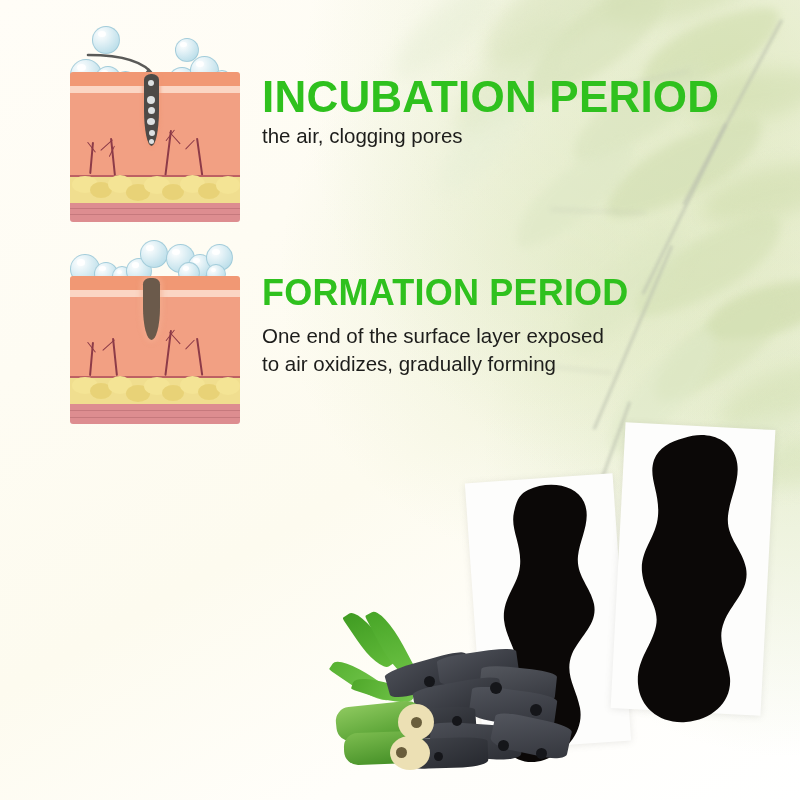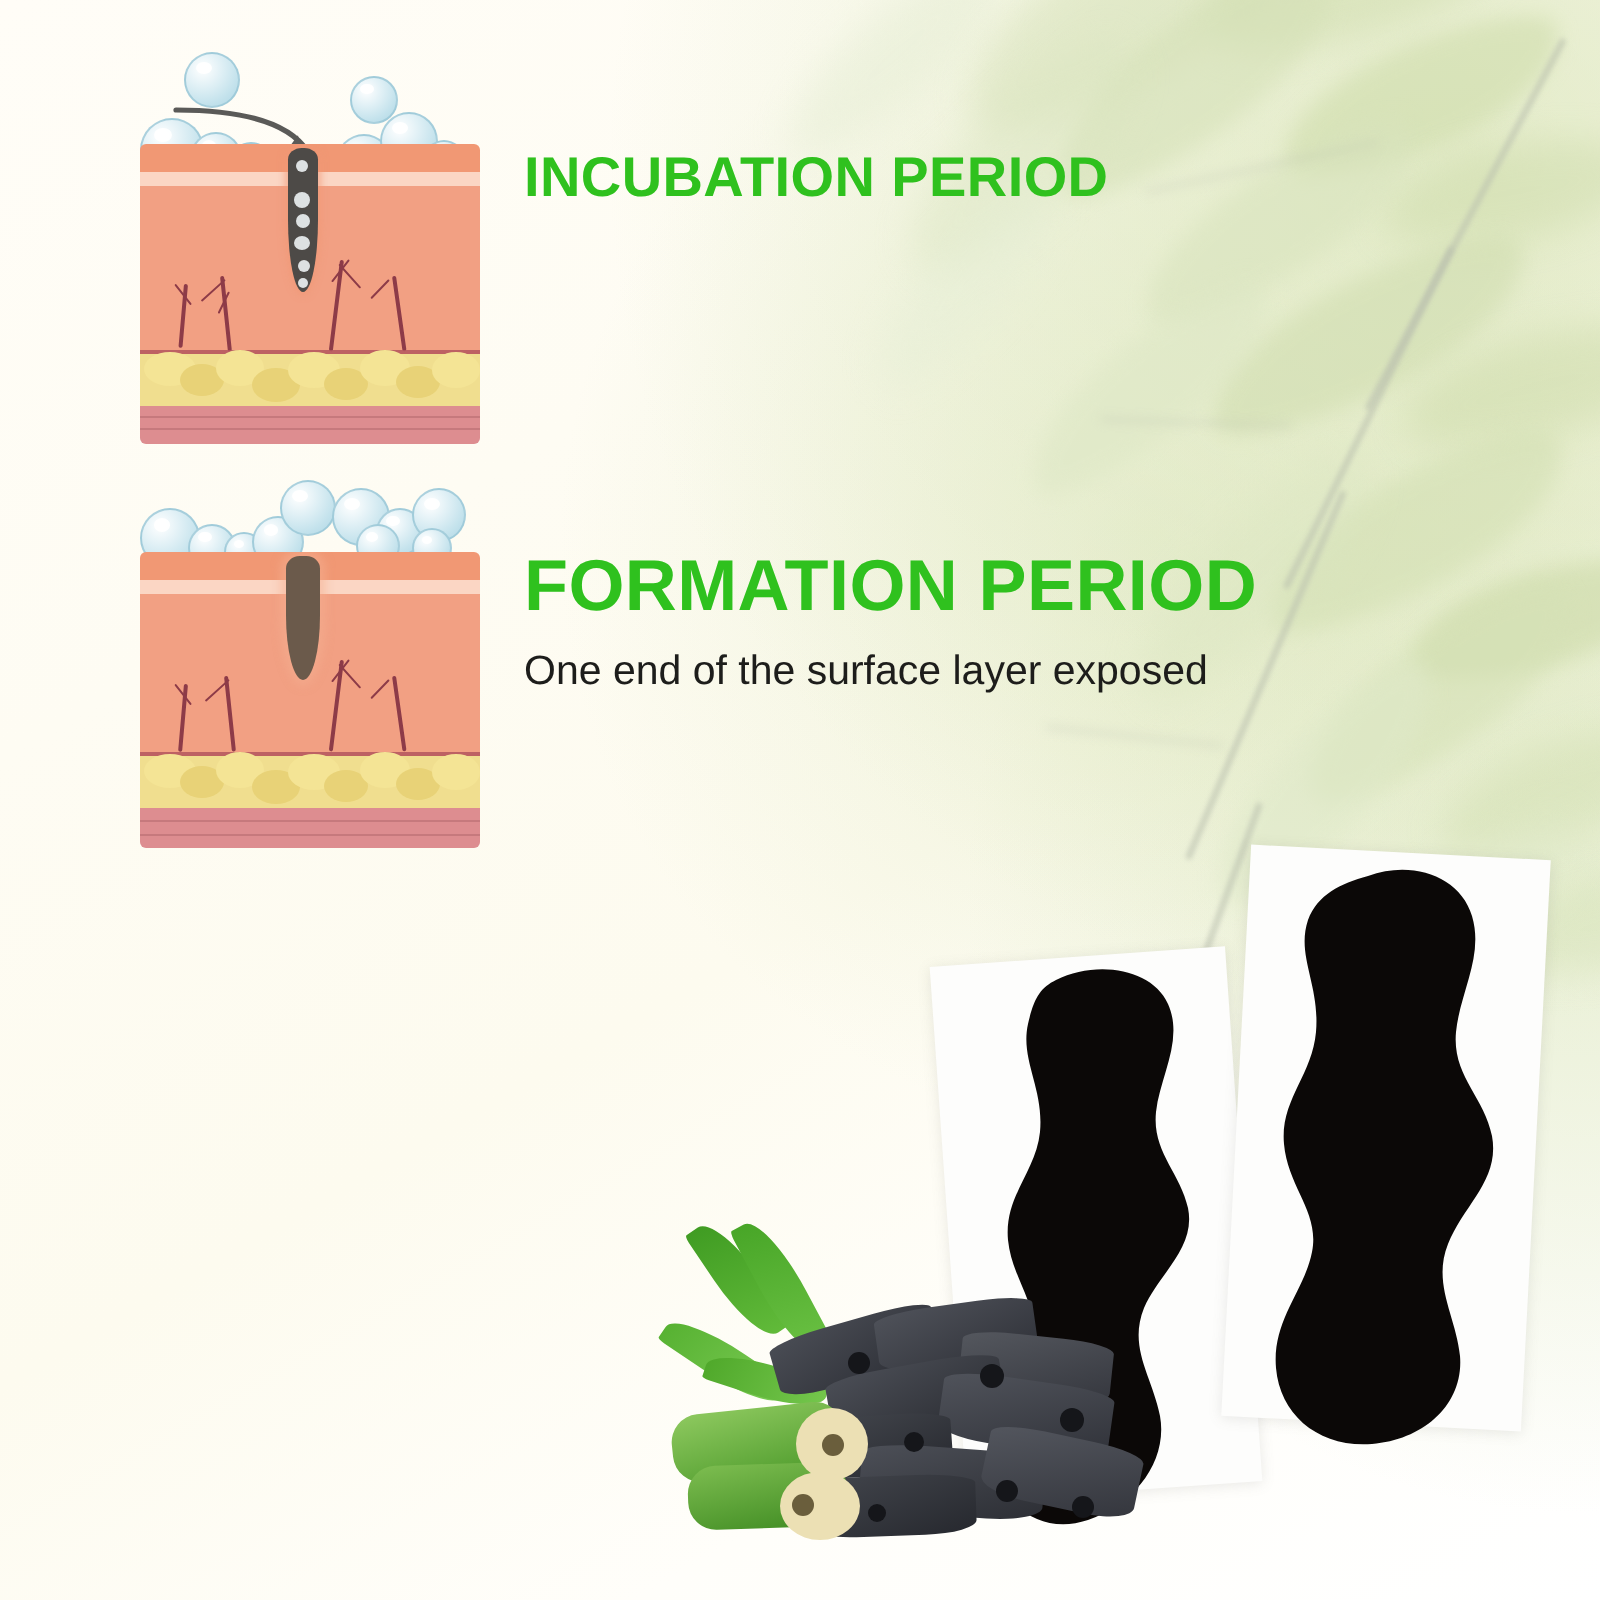--- a/index.html
+++ b/index.html
@@ -250,27 +250,29 @@
       <div class="fatblob" style="left:146px;top:101px;width:24px;height:18px;"></div>
 
       <div class="muscle" style="top:128px;height:20px;"></div>
       <div class="muscle-line" style="top:134px;"></div>
       <div class="muscle-line" style="top:141px;"></div>
 
       <div class="plug2" style="left:73px;top:2px;width:17px;height:62px;"></div>
     </div>
   </div>
 
-  <div class="heading" style="left:262px;top:75px;font-size:28px;">INCUBATION PERIOD</div>
+  <div class="heading" style="left:262px;top:75px;font-size:44px;">INCUBATION PERIOD</div>
   <div class="body-copy" style="left:262px;top:122px;font-size:20.5px;">
+    <div>the air, clogging pores</div>
   </div>
 
   <div class="heading" style="left:262px;top:275px;font-size:36px;">FORMATION PERIOD</div>
   <div class="body-copy" style="left:262px;top:322px;font-size:20.5px;">
     <div>One end of the surface layer exposed</div>
+    <div>to air oxidizes, gradually forming</div>
   </div>
 
   <div style="position:absolute;left:470px;top:420px;width:330px;height:380px;">
 
     <div class="backing" style="left:4px;top:58px;width:148px;height:268px;transform:rotate(-4deg);"></div>
     <svg style="position:absolute;left:14px;top:60px;" width="150" height="290" viewBox="0 0 150 290">
       <path d="M44 10 C64 0 92 4 100 22 C108 40 96 58 94 76
                C92 96 106 106 110 124 C114 144 96 156 88 174
                C80 194 92 208 96 228 C100 250 84 272 60 280
                C36 288 16 272 14 250 C12 226 28 212 32 192

